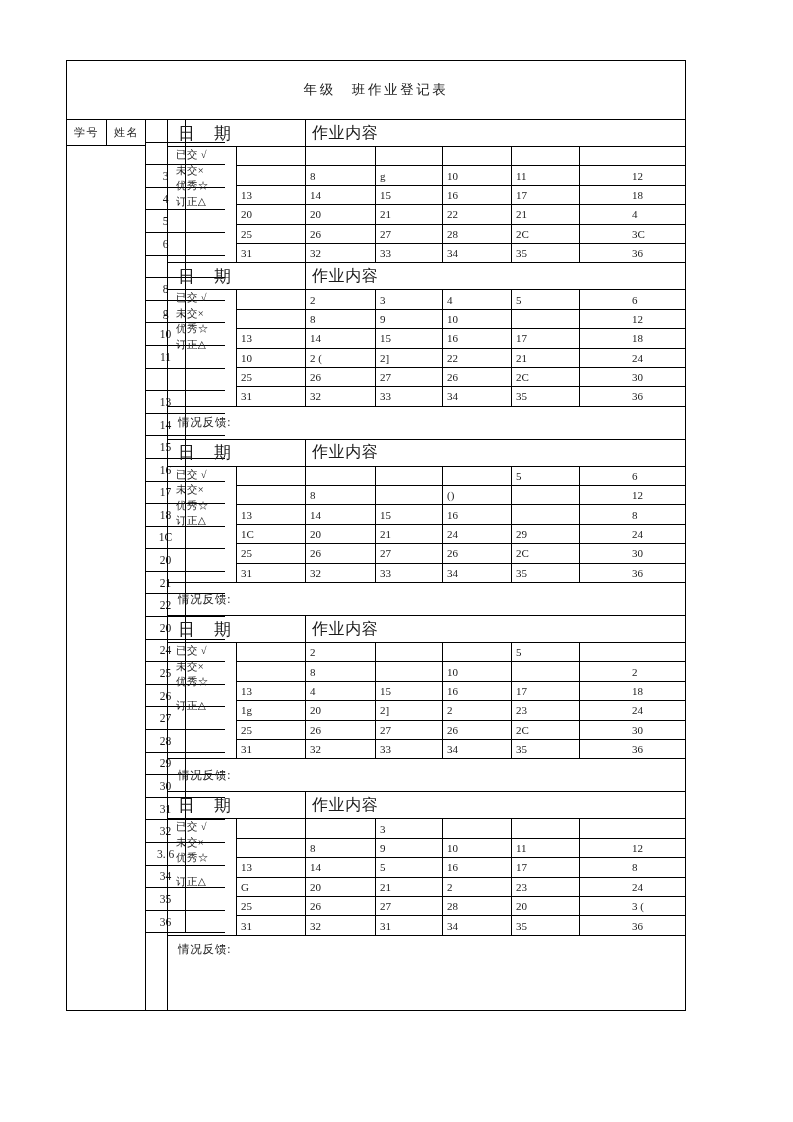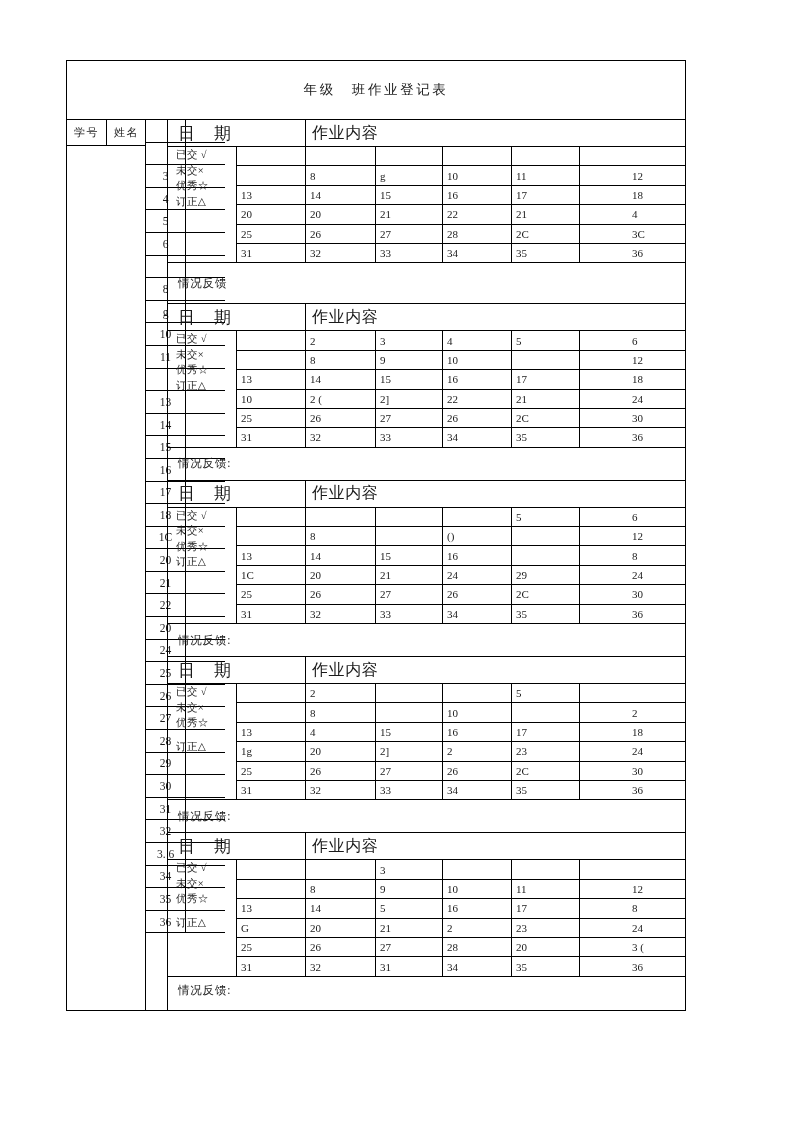--- a/index.html
+++ b/index.html
@@ -427,21 +427,20 @@
                   <div class="g-row">
                     <div class="g-cell g-c0">31</div>
                     <div class="g-cell g-c1">32</div>
                     <div class="g-cell g-c2">33</div>
                     <div class="g-cell g-c3">34</div>
                     <div class="g-cell g-c4">35</div>
                     <div class="g-cell g-c5">36</div>
                   </div>
                 </div>
               </div>
-              <div class="hw-feedback tall">情况反馈</div>
             </div>
             <div class="hw-block">
               <div class="hw-date-row">
                 <div class="hw-date-label">日　期</div>
                 <div class="hw-content-label">作业内容</div>
               </div>
               <div class="hw-grid-row">
                 <div class="legend-cell">
                   <div>已交 √</div>
                   <div>未交×</div>

